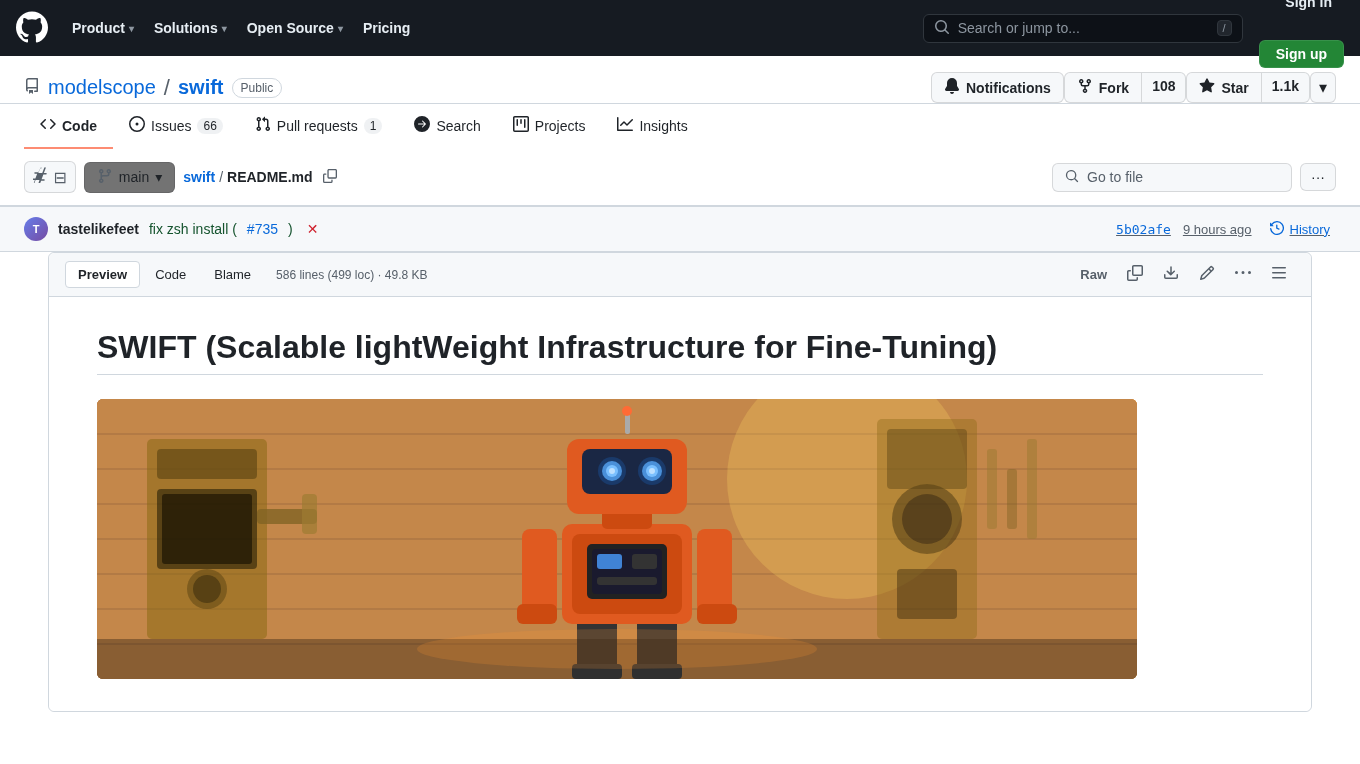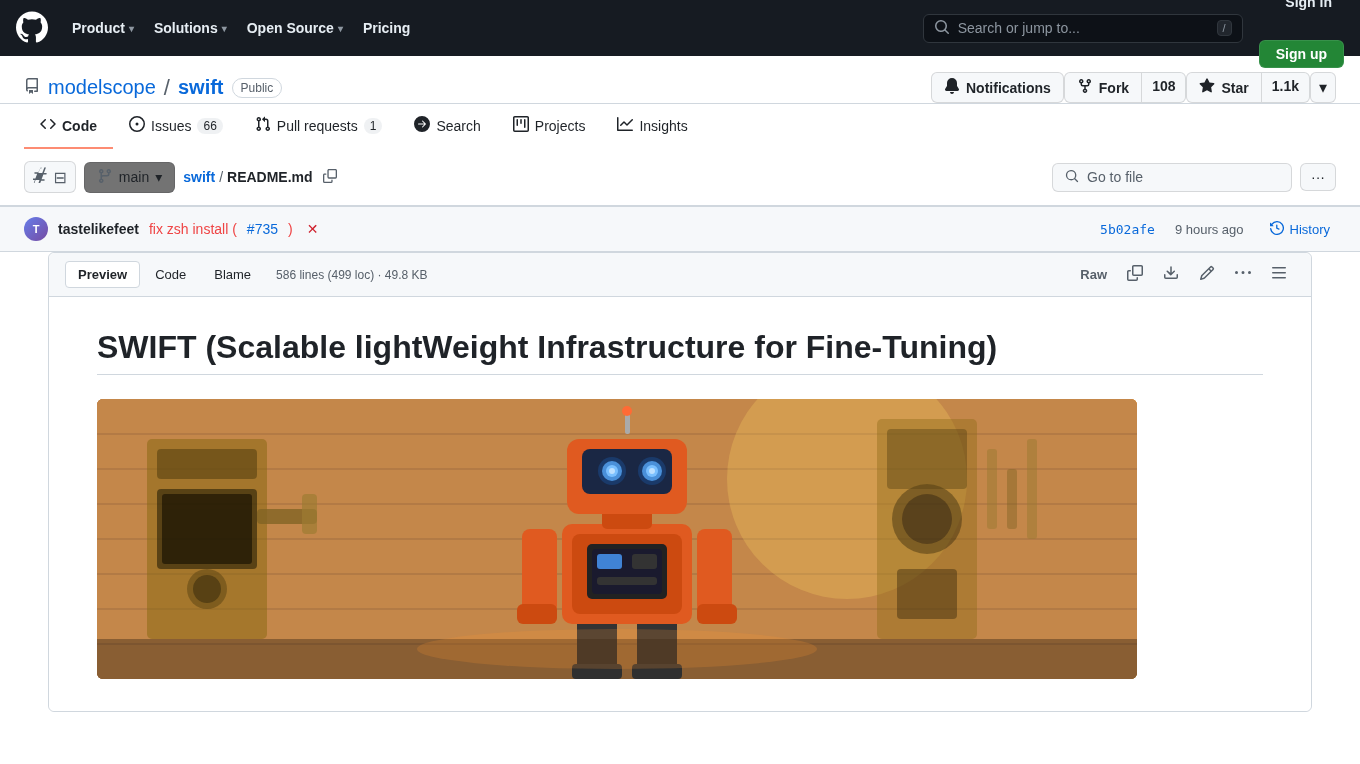--- a/index.html
+++ b/index.html
@@ -146,24 +146,24 @@
       width: 24px; height: 24px; border-radius: 50%; background: #ccc;
       overflow: hidden; flex-shrink: 0;
     }
     .avatar-img {
       width: 100%; height: 100%;
       background: linear-gradient(135deg, #667eea 0%, #764ba2 100%);
       display: flex; align-items: center; justify-content: center;
       color: #fff; font-size: 11px; font-weight: 600;
     }
     .commit-author { font-weight: 600; color: #1f2328; text-decoration: none; }
-    .commit-msg { color: #ef4444; }
+    .commit-msg { color: #14532d; }
     .commit-link { color: #0969da; text-decoration: none; }
     .commit-x { color: #cf222e; cursor: pointer; font-size: 14px; margin-left: 4px; }
-    .commit-right { display: flex; align-items: center; gap: 20px; color: #57606a; font-size: 13px; }
+    .commit-right { display: flex; align-items: center; gap: 12px; color: #57606a; font-size: 13px; text-decoration: underline; }
     .commit-hash { color: #0969da; text-decoration: none; font-family: monospace; }
     .history-btn {
       display: flex; align-items: center; gap: 6px;
       background: none; border: none; cursor: pointer; color: #0969da;
       font-size: 13px; padding: 2px 6px; border-radius: 4px;
     }
 
     
     .file-view { margin: 0; border: 1px solid #d0d7de; border-radius: 6px; margin: 0 24px; }
     .file-header {

